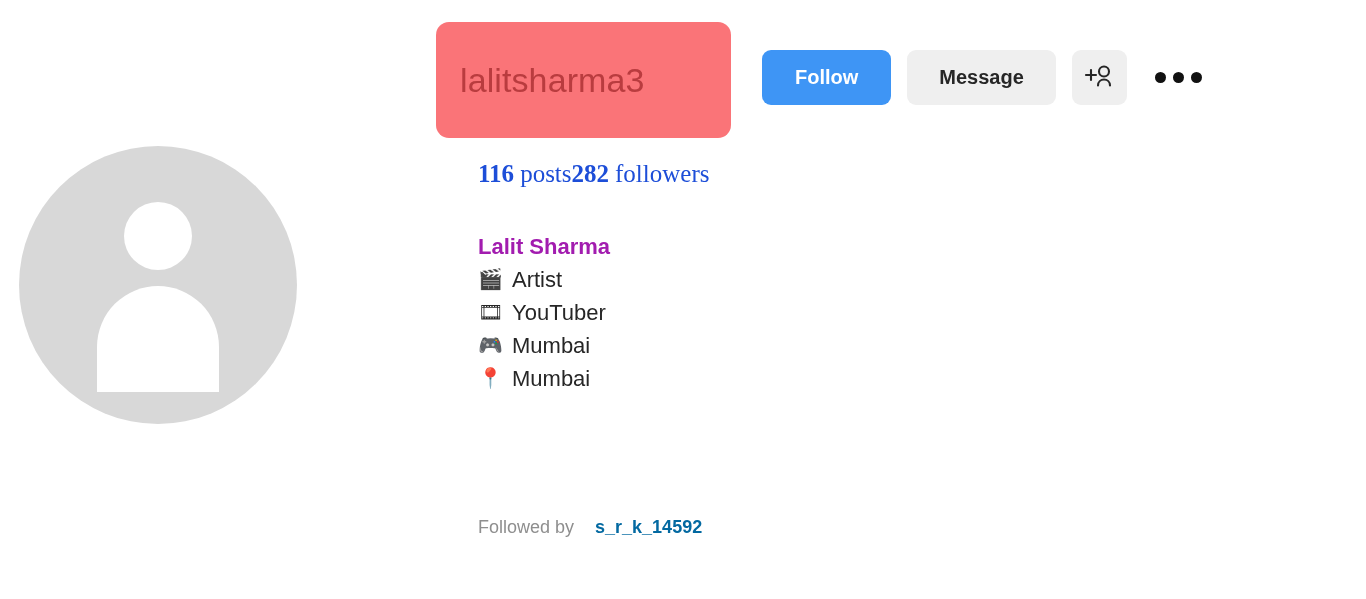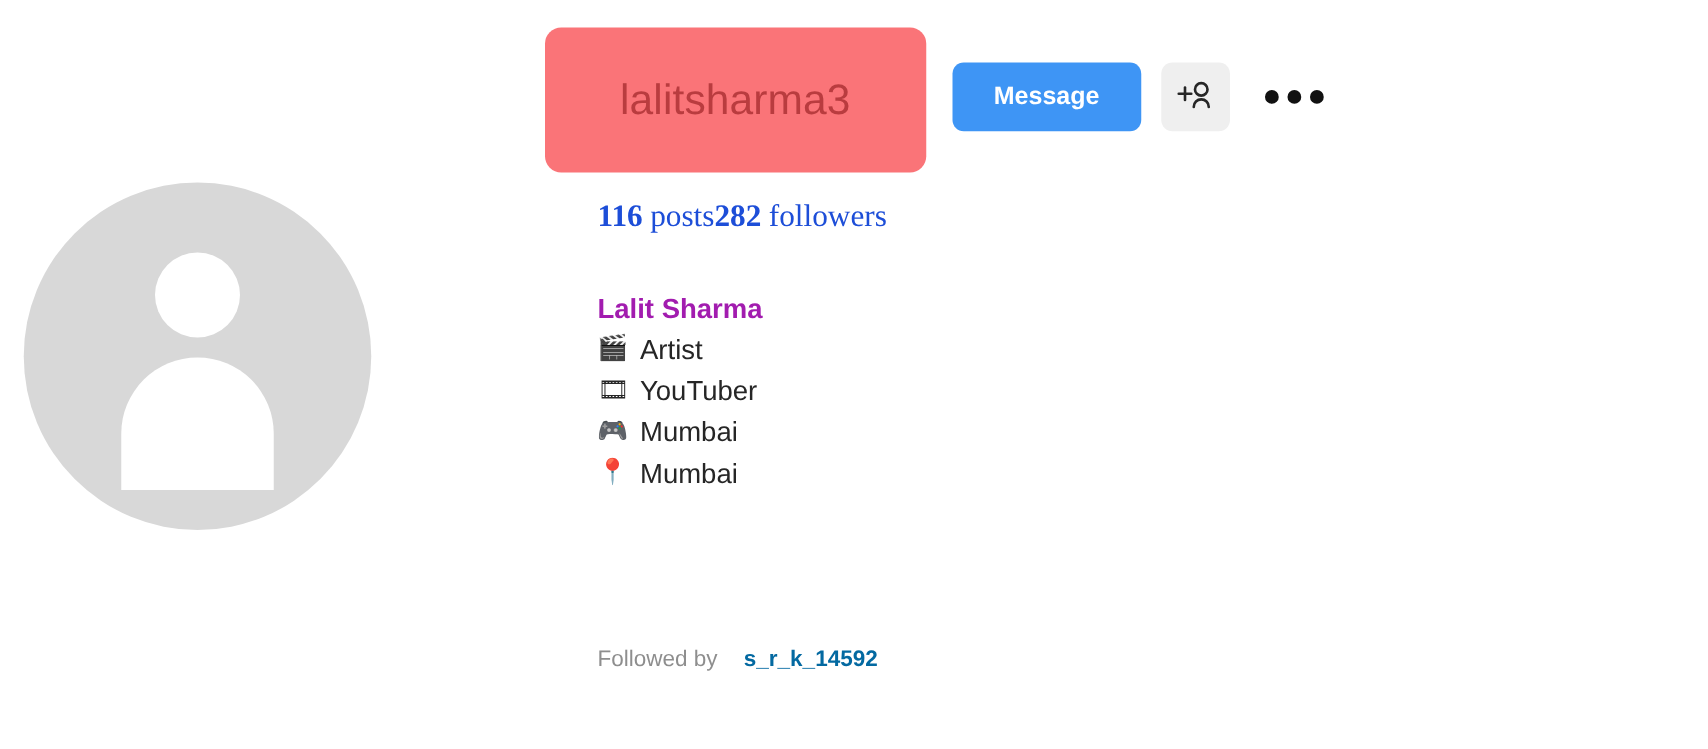--- a/index.html
+++ b/index.html
@@ -77,21 +77,21 @@
     align-items: center;
   }
   #username-highlight {
     height: 116px;
     min-width: 295px;
     box-sizing: border-box;
     background: #fa7478;
     border-radius: 13px;
     display: flex;
     align-items: center;
-    padding: 0 60px;
+    padding: 0 24px;
   }
   #username-text {
     font-size: 34px;
     font-weight: 400;
     color: #b93c3f;
     letter-spacing: 0.1px;
     white-space: nowrap;
   }
 
   #action-row {
@@ -237,22 +237,23 @@
 
   <div id="info-column">
 
     <div id="username-row">
       <div id="username-highlight">
         <span id="username-text">lalitsharma3</span>
       </div>
     </div>
 
     <div id="action-row">
-      <button class="btn" id="follow-button">Message</button>
-
+      <button class="btn" id="follow-button">Follow</button>
+
+      <button class="btn" id="message-button">Message</button>
 
       <button id="add-person-button">
         <span>
           <svg width="30" height="26" viewBox="0 0 30 26" fill="none" xmlns="http://www.w3.org/2000/svg">
             <line x1="2" y1="12" x2="12" y2="12" stroke="#262626" stroke-width="2.1" stroke-linecap="round"></line>
             <line x1="7" y1="7" x2="7" y2="17" stroke="#262626" stroke-width="2.1" stroke-linecap="round"></line>
             <circle cx="20" cy="8.5" r="5" stroke="#262626" stroke-width="2.1" fill="none"></circle>
             <path d="M14 22.5c0-3.6 2.7-6 6-6s6 2.4 6 6" stroke="#262626" stroke-width="2.1" fill="none" stroke-linecap="round"></path>
           </svg>
         </span>

